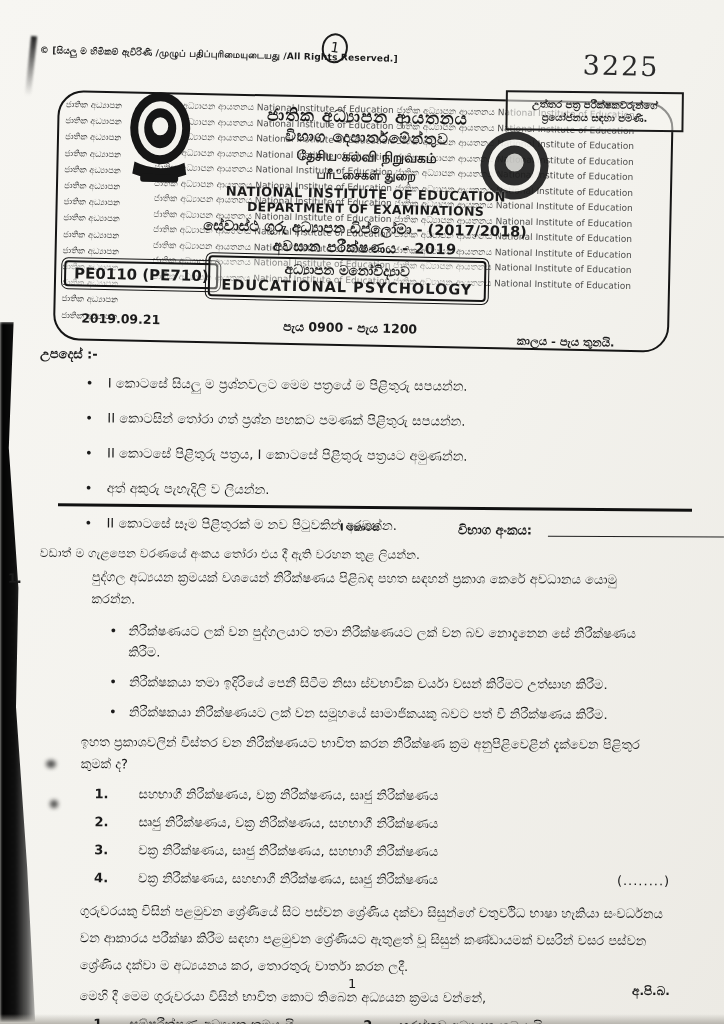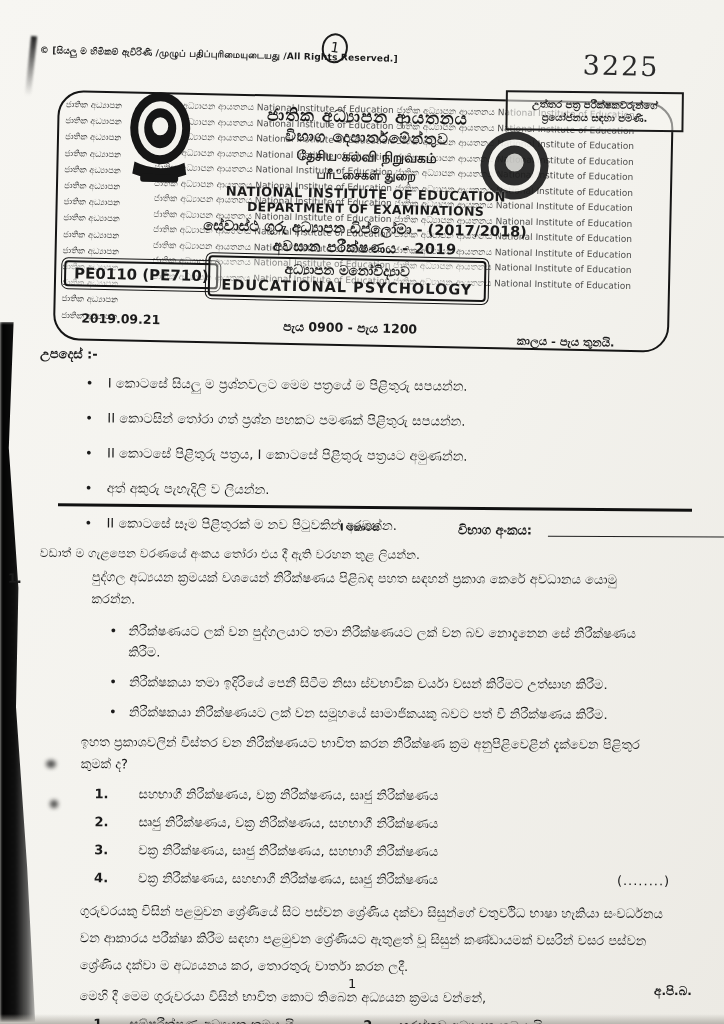--- a/index.html
+++ b/index.html
@@ -85,21 +85,21 @@
   .opt-no{width:44px;font-weight:bold;}
   .opt-blank{margin-left:auto;padding-right:28px;letter-spacing:1px;}
   .stem2{margin:8px 0 0 42px;width:600px;line-height:27px;}
   .lead2{margin:8px 0 0 42px;width:600px;line-height:20px;}
   .grid2{margin:10px 0 0 56px;width:600px;}
   .grid2 .row{display:flex;margin-bottom:12px;}
   .grid2 .cell{display:flex;width:270px;}
   .grid2 .opt-no{width:36px;}
 
   .pageno{position:absolute;left:348px;top:976px;font-size:13px;}
-  .turnover{position:absolute;left:632px;top:984px;font-size:12px;font-weight:bold;margin-left:22px;}
+  .turnover{position:absolute;left:632px;top:984px;font-size:12px;font-weight:bold;}
 </style>
 </head>
 <body>
 
 <div id="paper">
 
   <div class="scan-band-left"></div>
   <div class="scan-corner"></div>
   <div class="scan-bottom"></div>
   <div class="smudge" style="left:46px;top:760px;width:10px;height:8px;"></div>

